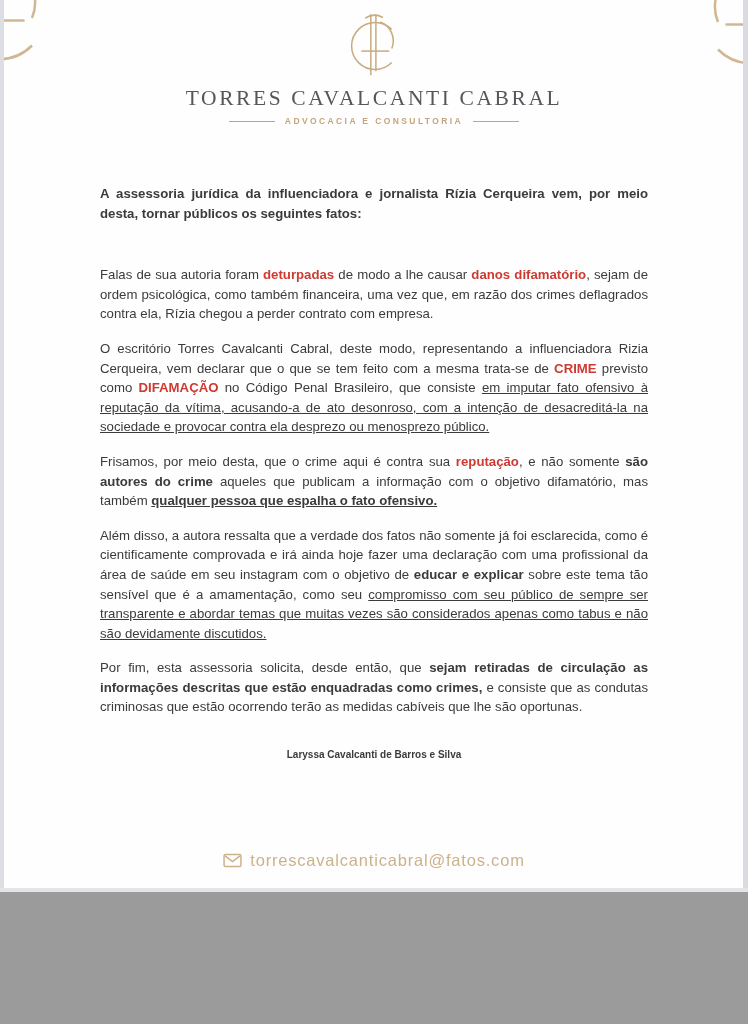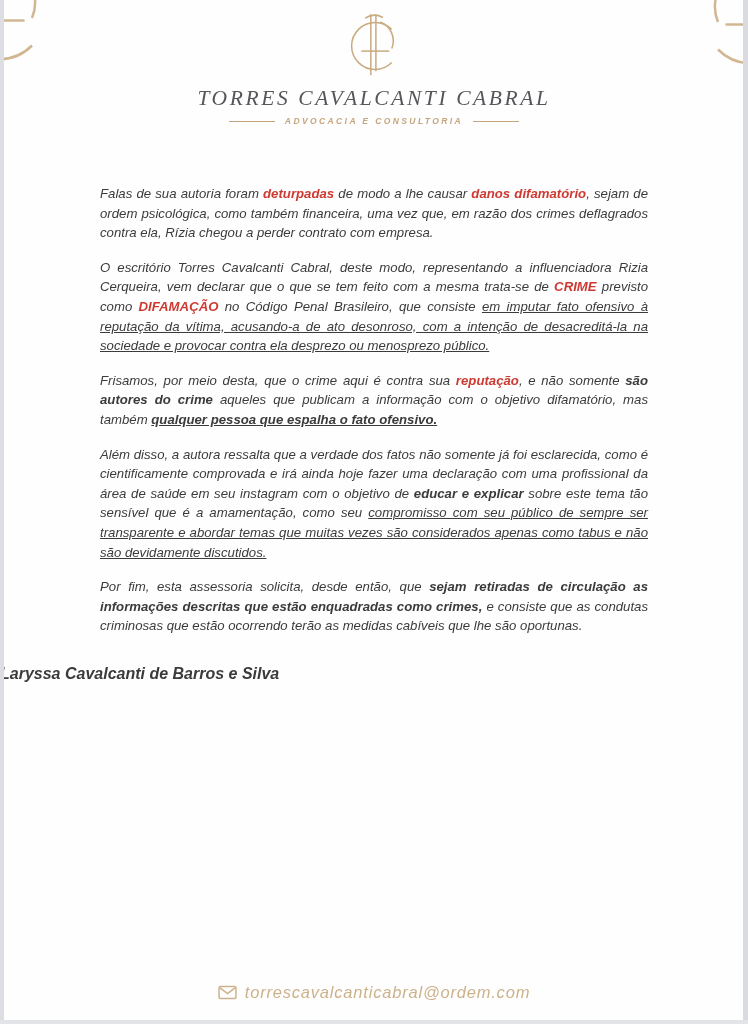--- a/index.html
+++ b/index.html
@@ -1,24 +1,23 @@
 <!DOCTYPE html>
 <html><head>
 <meta charset="utf-8">
 <style>
   html,body{margin:0;padding:0;background:#9b9b9b;}
   .page{
     position:relative;
-    width:748px;height:1024px;
+    width:748px;height:892px;
     margin:0 auto;
     background:#fefefe;
     overflow:hidden;
     font-family:"Liberation Sans", sans-serif;
     color:var(--body-color,#3b3b3d);
-    font-style:italic;
   }
   
   .edge{position:absolute;background:#dcdee3;z-index:5;}
   .edge-left{left:0;top:0;width:4px;height:1024px;}
   .edge-right{right:0;top:0;width:5px;height:1024px;background:#d9dbe0;}
   .edge-bottom{left:0;bottom:0;width:748px;height:4px;background:#e3e4e8;}
 
   
   .corner{position:absolute;opacity:.85;pointer-events:none;}
   .corner-left{left:-78px;top:-62px;}
@@ -53,21 +52,21 @@
     text-align:justify;
   }
   .content p{margin:0 0 15px 0;}
   .content p.intro{font-weight:700;margin-bottom:42px;}
   .run-bold{font-weight:700;}
   .run-red{color:var(--red,#ce3a32);font-weight:700;}
   .run-underline{text-decoration:underline;}
   .run-bold-underline{font-weight:700;text-decoration:underline;}
 
   
-  .signature{margin-top:28px;font-size:16px;line-height:19px;}
+  .signature{margin-top:28px;text-align:center;font-size:10px;line-height:19px;}
   .signature .sig-name{font-weight:700;}
 
   
   .footer{
     position:absolute;left:0;bottom:22px;width:100%;
     display:flex;align-items:center;justify-content:center;gap:8px;
     color:var(--gold-light,#ccb28a);
     font-size:16.5px;letter-spacing:.8px;
   }
   .footer svg{display:block;}
@@ -107,32 +106,33 @@
     </svg>
     <div class="brand-name">TORRES CAVALCANTI CABRAL</div>
     <div class="brand-tagline">
       <span class="rule"></span>
       <span>ADVOCACIA E CONSULTORIA</span>
       <span class="rule"></span>
     </div>
   </header>
 
   <main class="content">
+      <p class="intro"><span class="run-bold">A  assessoria jurídica da influenciadora e jornalista Rízia Cerqueira vem, por meio desta, tornar públicos os seguintes fatos:</span></p>
       <p><span class="run-normal">Falas de sua autoria foram </span><span class="run-red">deturpadas</span><span class="run-normal"> de modo a lhe causar </span><span class="run-red">danos difamatório</span><span class="run-normal">, sejam de ordem psicológica, como também financeira, uma vez que, em razão dos crimes deflagrados contra ela, Rízia chegou a perder contrato com empresa.</span></p>
       <p><span class="run-normal">O escritório Torres Cavalcanti Cabral, deste modo, representando a influenciadora Rizia Cerqueira, vem declarar que o que se tem feito com a mesma trata-se de </span><span class="run-red">CRIME</span><span class="run-normal"> previsto como </span><span class="run-red">DIFAMAÇÃO</span><span class="run-normal"> no Código Penal Brasileiro, que consiste </span><span class="run-underline">em imputar fato ofensivo à reputação da vítima, acusando-a de ato desonroso, com a intenção de desacreditá-la na sociedade e provocar contra ela desprezo ou menosprezo público.</span></p>
       <p><span class="run-normal">Frisamos, por meio desta, que o crime aqui é contra sua </span><span class="run-red">reputação</span><span class="run-normal">, e não somente </span><span class="run-bold">são autores do crime</span><span class="run-normal"> aqueles que publicam a informação com o objetivo difamatório, mas também </span><span class="run-bold-underline">qualquer pessoa que espalha o fato ofensivo.</span></p>
       <p><span class="run-normal">Além disso, a autora ressalta que a verdade dos fatos não somente já foi esclarecida, como é cientificamente comprovada e irá ainda hoje fazer uma declaração com uma profissional da área de saúde em seu instagram com o objetivo de </span><span class="run-bold">educar e explicar</span><span class="run-normal"> sobre este tema tão sensível que é a amamentação, como seu </span><span class="run-underline">compromisso com seu público de sempre ser transparente e abordar temas que muitas vezes são considerados apenas como tabus e não são devidamente discutidos.</span></p>
       <p><span class="run-normal">Por fim, esta assessoria solicita, desde então, que </span><span class="run-bold">sejam retiradas de circulação as informações descritas que estão enquadradas como crimes,</span><span class="run-normal"> e consiste que as condutas criminosas que estão ocorrendo terão as medidas cabíveis que lhe são oportunas.</span></p>
     </main>
 
   <div class="signature">
     <div class="sig-name">Laryssa Cavalcanti de Barros e Silva</div>
   </div>
 
   <div class="footer">
     <svg width="19" height="15" viewBox="0 0 20 16" fill="none" stroke="#ccb28a" stroke-width="1.6">
       <rect x="1" y="1.5" width="18" height="13" rx="1.5"></rect>
       <path d="M2,3 l8,6.2 L18,3"></path>
     </svg>
-    <span>torrescavalcanticabral@ordem.com</span>
+    <span>torrescavalcanticabral@fatos.com</span>
   </div>
 
 </div>
 
 </body></html>

